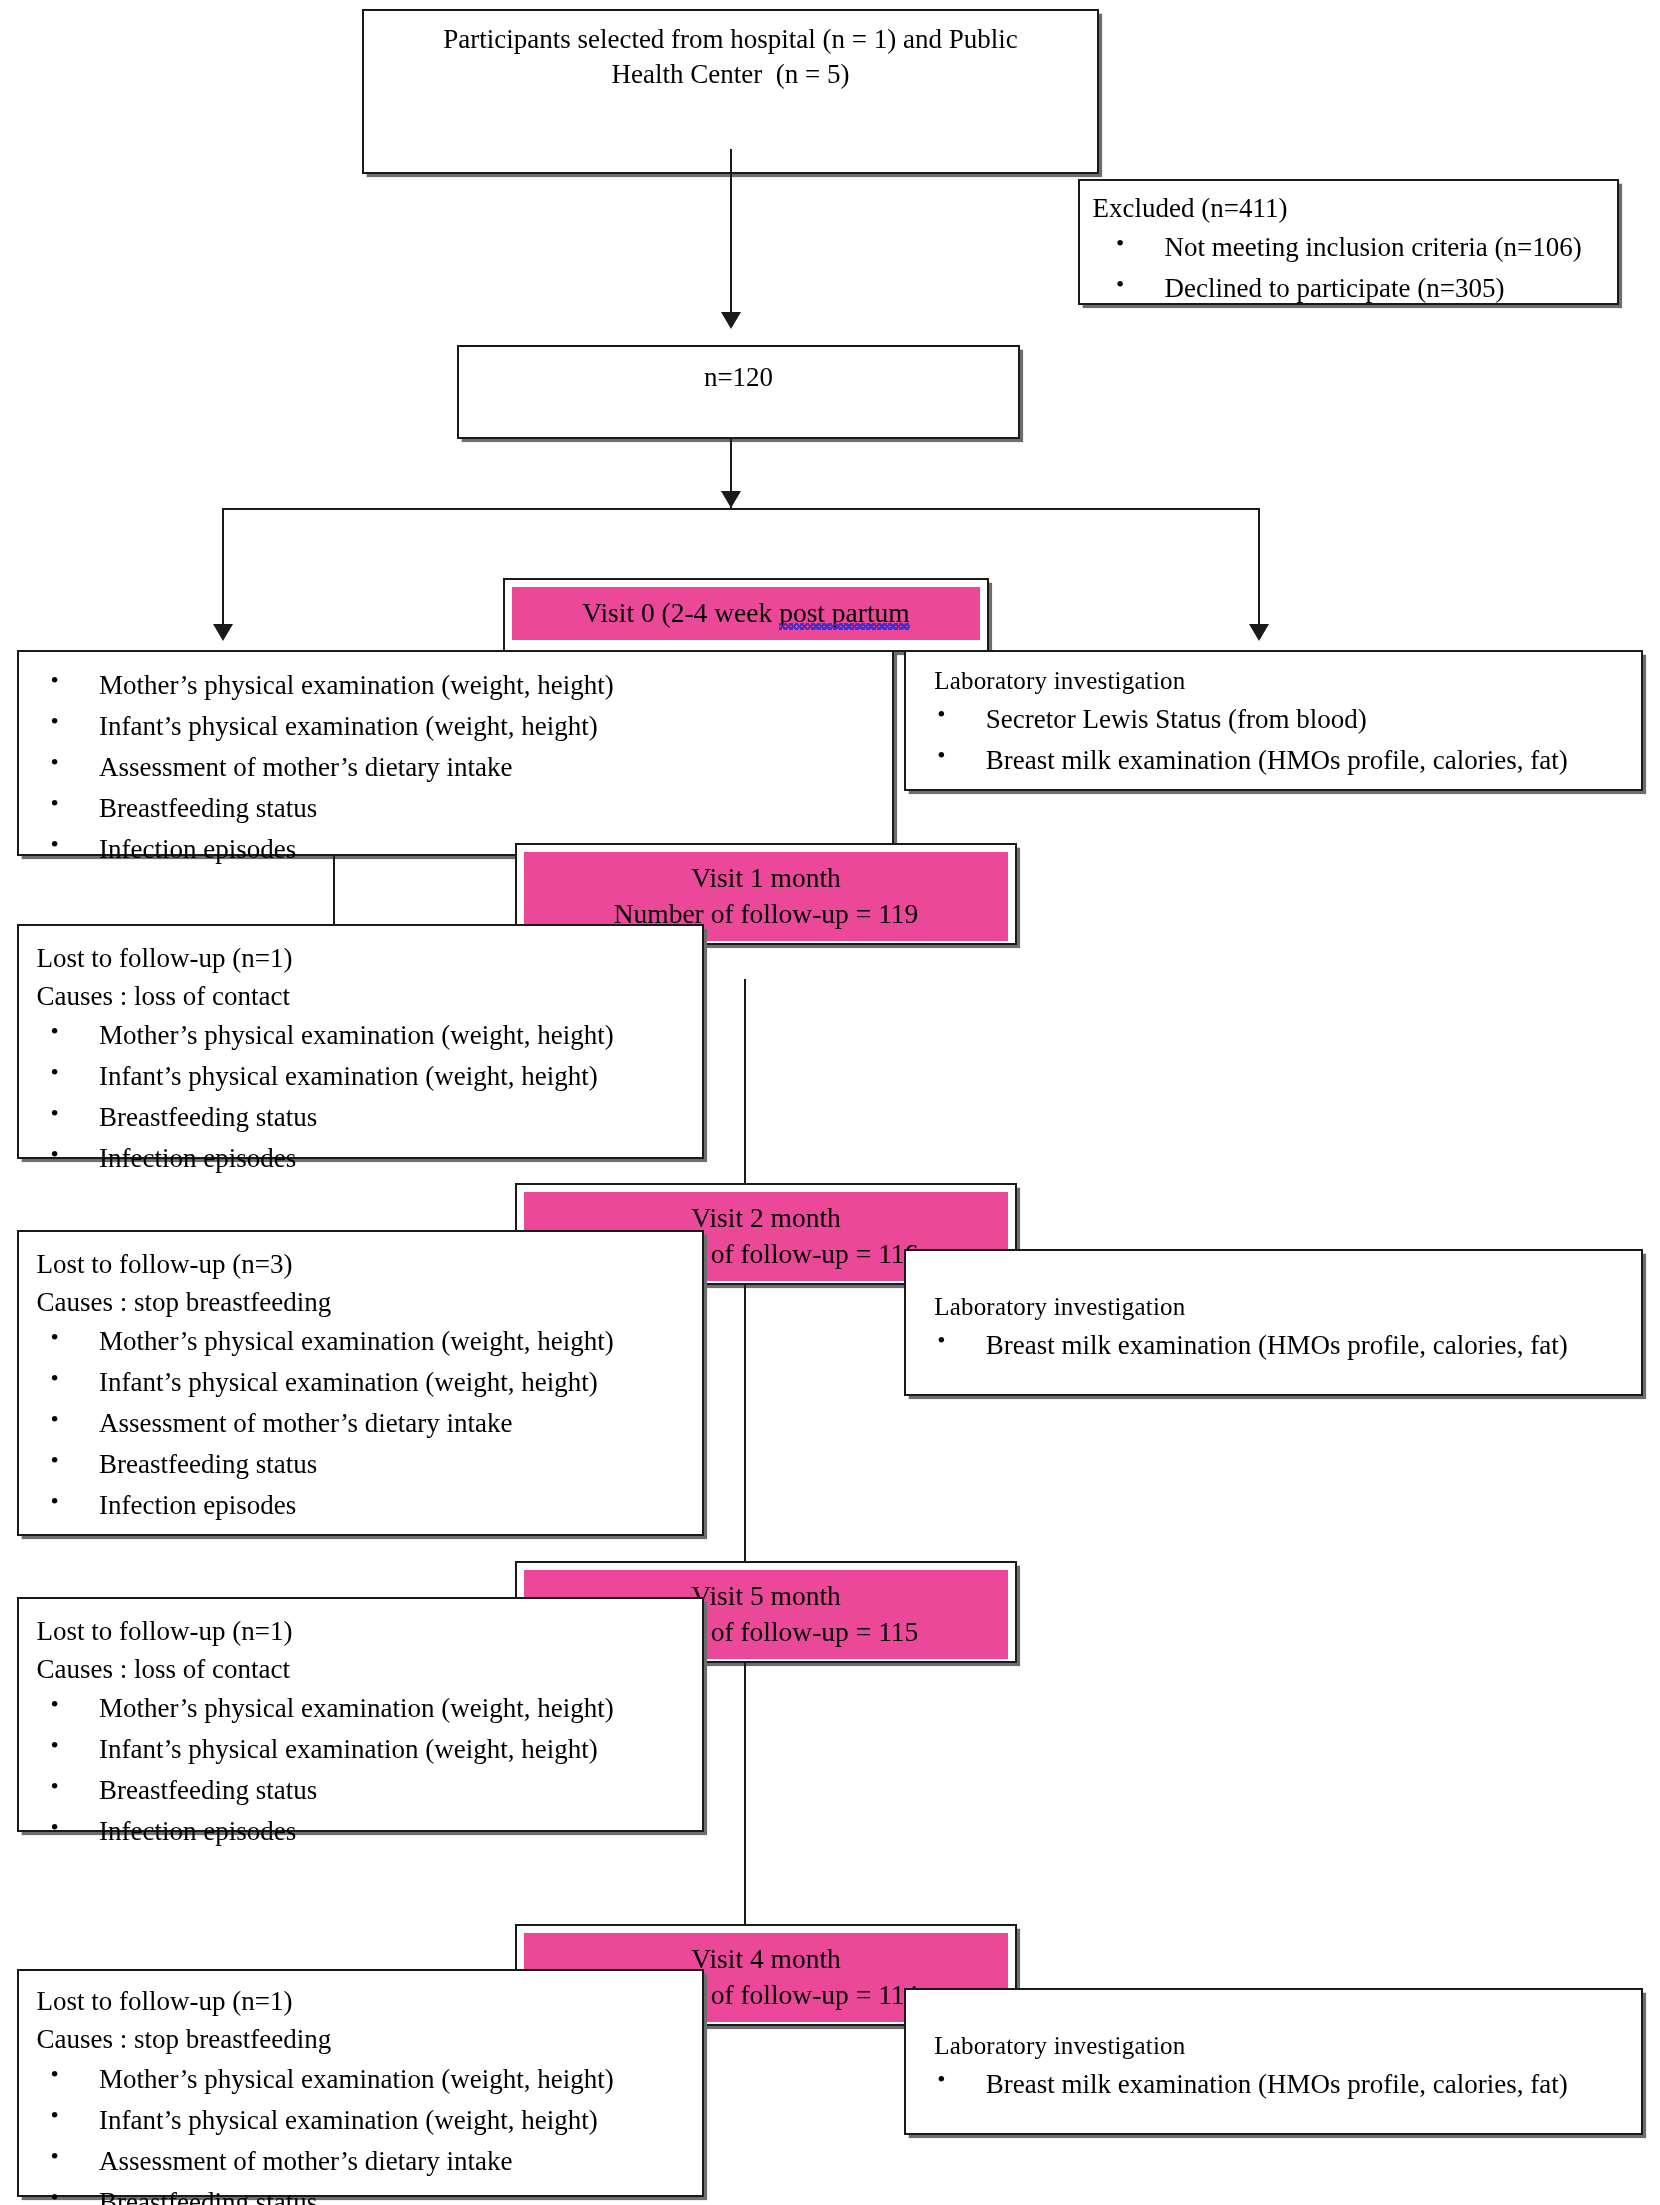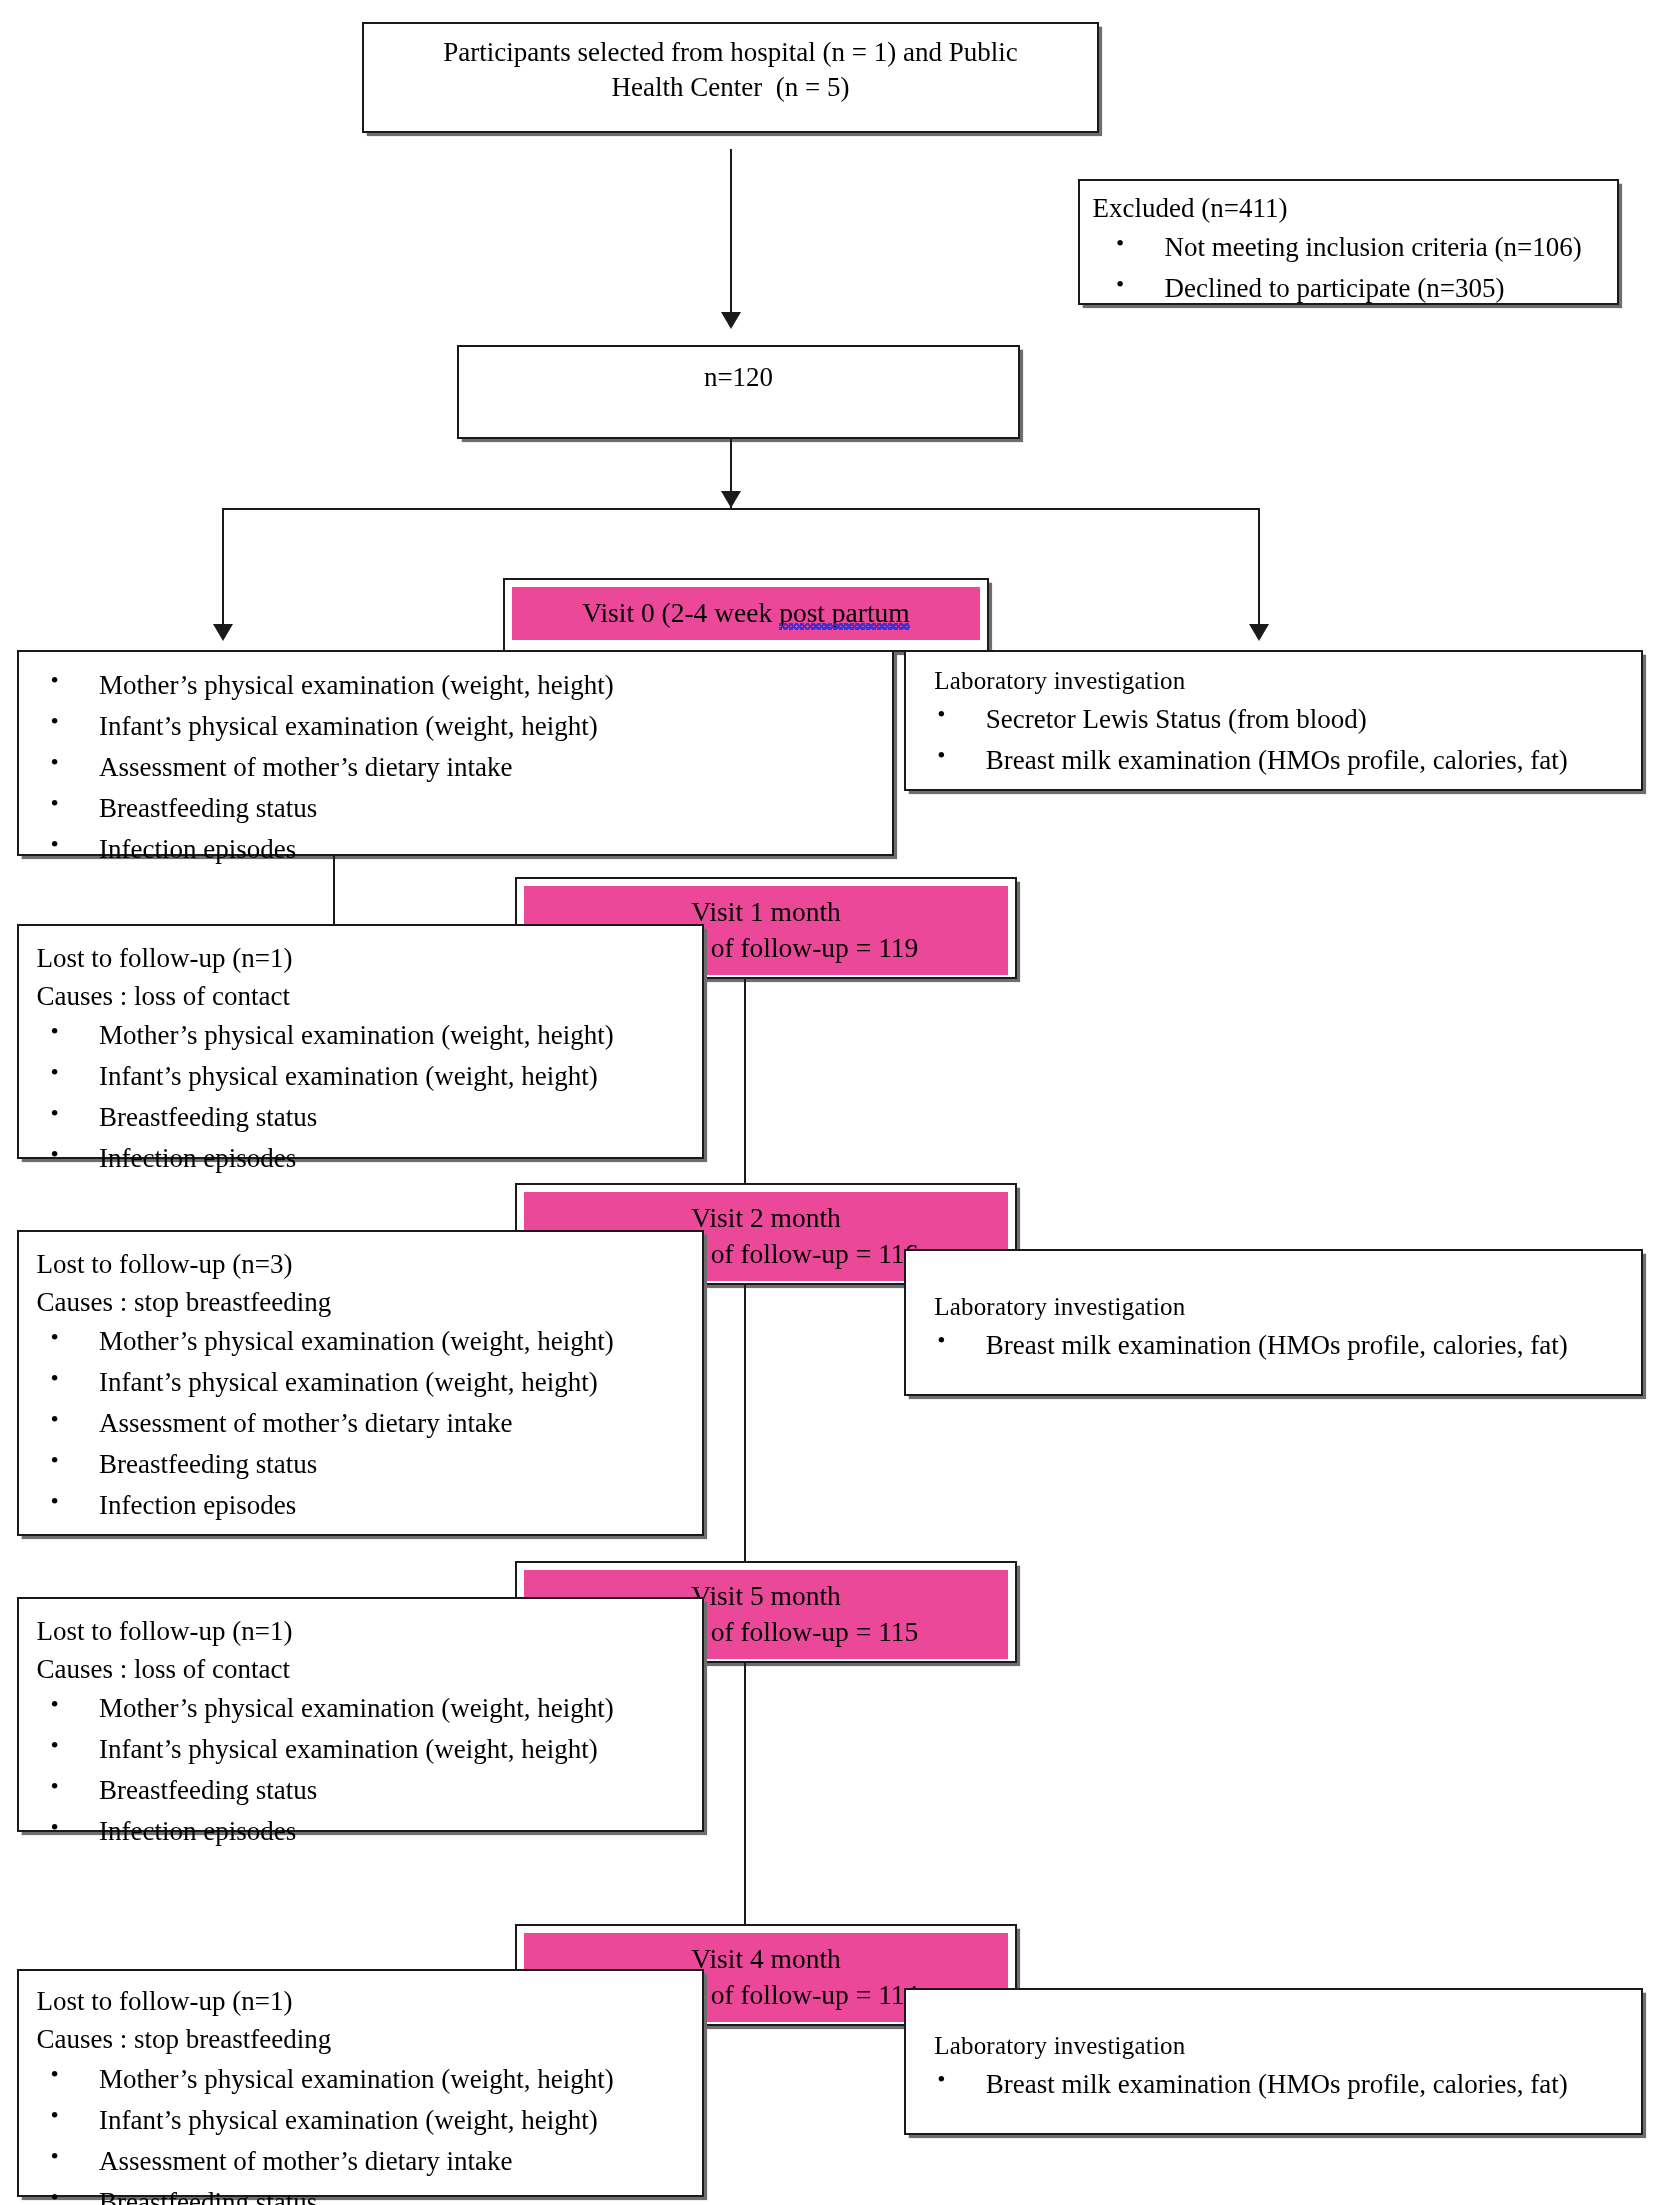--- a/index.html
+++ b/index.html
@@ -120,21 +120,21 @@
     border-left: 10.2px solid transparent;
     border-right: 10.2px solid transparent;
     border-top: 17.3px solid #1a1a1a;
   }
 </style>
 </head>
 <body>
 
 <div id="canvas">
 
-  <div class="box" style="left:362px; top:22px; width:737px; height:111px;">
+  <div class="box" style="left:362px; top:9px; width:737px; height:165px;">
     <div class="box-inner">
       <div class="txt txt-center">Participants selected from hospital (n = 1) and Public</div>
       <div class="txt txt-center">Health Center  (n = 5)</div>
     </div>
   </div>
 
   <div class="vline" style="left:730px; top:149px; height:169px;"></div>
   <div class="arrow-down" style="left:721px; top:312px;"></div>
 
   <div class="hline" style="left:730px; top:259px; height:0px; width:0px;"></div>
@@ -190,21 +190,21 @@
       <ul class="bullets">
         <li>Secretor Lewis Status (from blood)</li>
         <li>Breast milk examination (HMOs profile, calories, fat)</li>
       </ul>
     </div>
   </div>
 
   <div class="vline" style="left:333px; top:855px; height:97px;"></div>
   <div class="arrow-down" style="left:324px; top:943px;"></div>
 
-  <div class="box visit-box" style="left:515px; top:877px; width:502px; height:102px;">
+  <div class="box visit-box" style="left:515px; top:843px; width:502px; height:102px;">
     <div class="band">
       <div class="l1">Visit 1 month</div>
       <div class="l2">Number of follow-up = 119</div>
     </div>
   </div>
 
   <div class="box" style="left:17.3px; top:924px; width:687px; height:235px;">
     <div class="box-inner" style="padding:12.6px 7.8px;">
       <div class="plain-line" style="padding-left:9.4px;">Lost to follow-up (n=1)</div>
       <div class="plain-line" style="padding-left:9.4px;">Causes : loss of contact</div>

